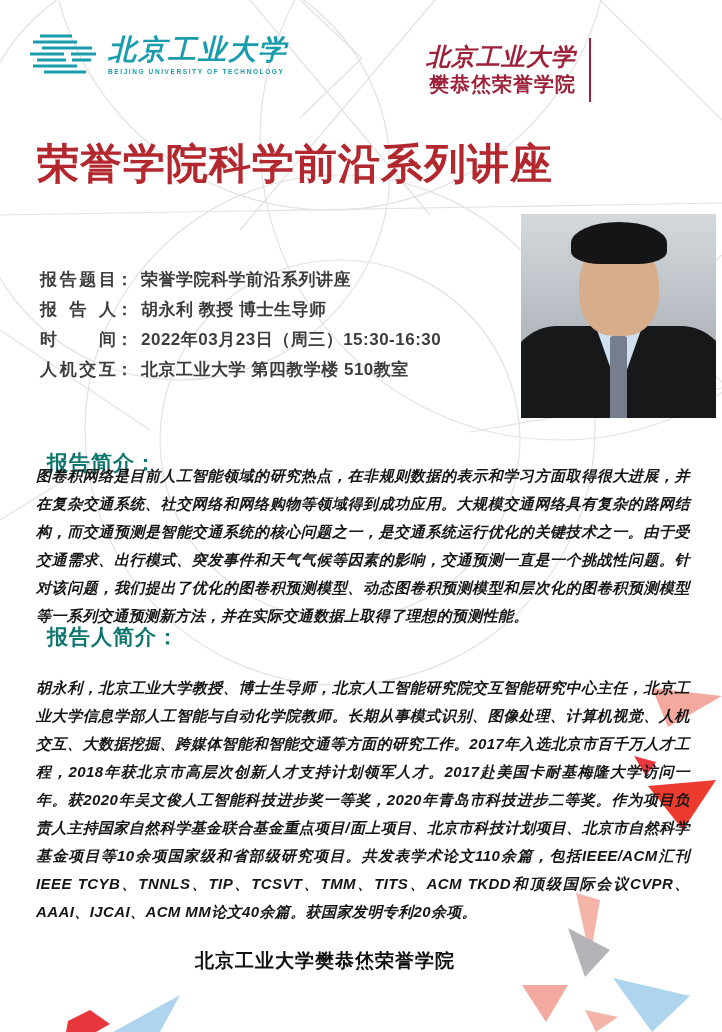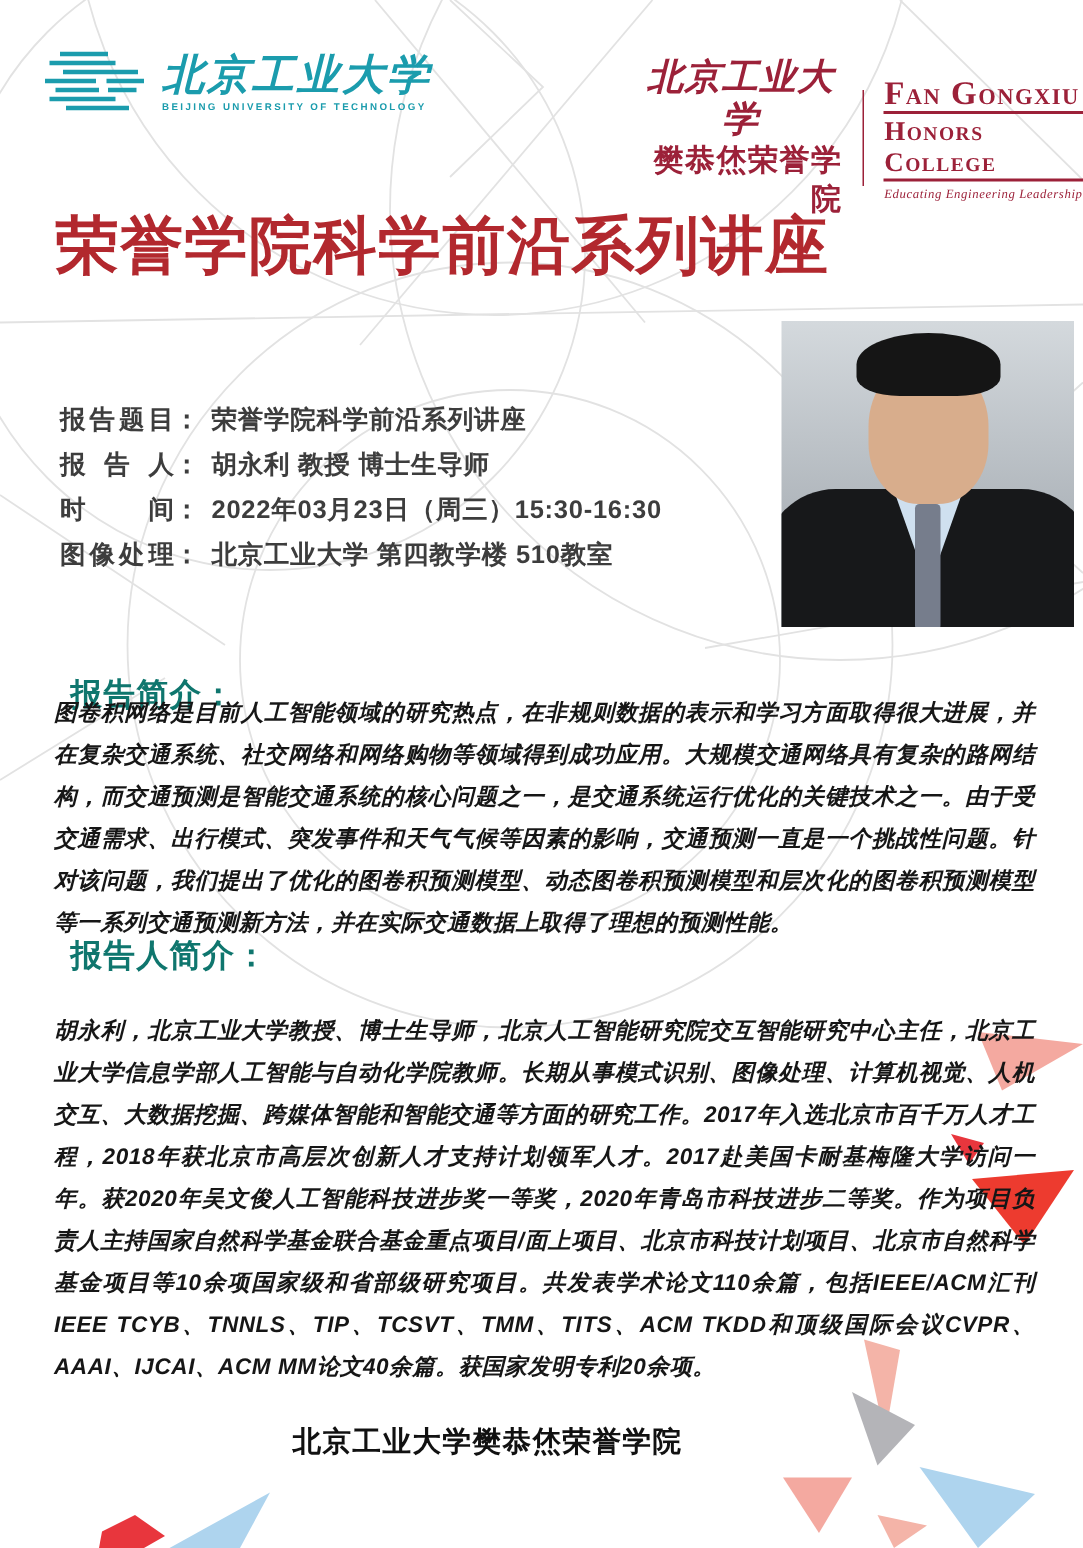--- a/index.html
+++ b/index.html
@@ -119,25 +119,20 @@
       <div class="en">BEIJING UNIVERSITY OF TECHNOLOGY</div>
     </div>
   </div>
 
   <div class="logo-right">
     <div class="lr-zh">
       <div class="l1">北京工业大学</div>
       <div class="l2">樊恭烋荣誉学院</div>
     </div>
     <div class="lr-divider"></div>
-    <div class="lr-en">
-      <div class="l1">Fan Gongxiu</div>
-      <div class="l2">Honors College</div>
-      <div class="tag">Educating Engineering Leadership</div>
-    </div>
   </div>
 
   <h1 class="main-title">荣誉学院科学前沿系列讲座</h1>
 
   <div class="info">
     <div class="info-row">
       <span class="info-label">报告题目</span>
         <span class="info-colon">：</span>
         <span class="info-value">荣誉学院科学前沿系列讲座</span>
     </div>
@@ -145,21 +140,21 @@
       <span class="info-label">报告人</span>
         <span class="info-colon">：</span>
         <span class="info-value">胡永利 教授 博士生导师</span>
     </div>
     <div class="info-row">
       <span class="info-label">时间</span>
         <span class="info-colon">：</span>
         <span class="info-value">2022年03月23日（周三）15:30-16:30</span>
     </div>
     <div class="info-row">
-      <span class="info-label">图像处理</span>
+      <span class="info-label">人机交互</span>
         <span class="info-colon">：</span>
         <span class="info-value">北京工业大学 第四教学楼 510教室</span>
     </div>
   </div>
 
   <div class="photo">
     <div class="p-suit"></div>
     <div class="p-shirt"></div>
     <div class="p-tie"></div>
     <div class="p-face"></div>

